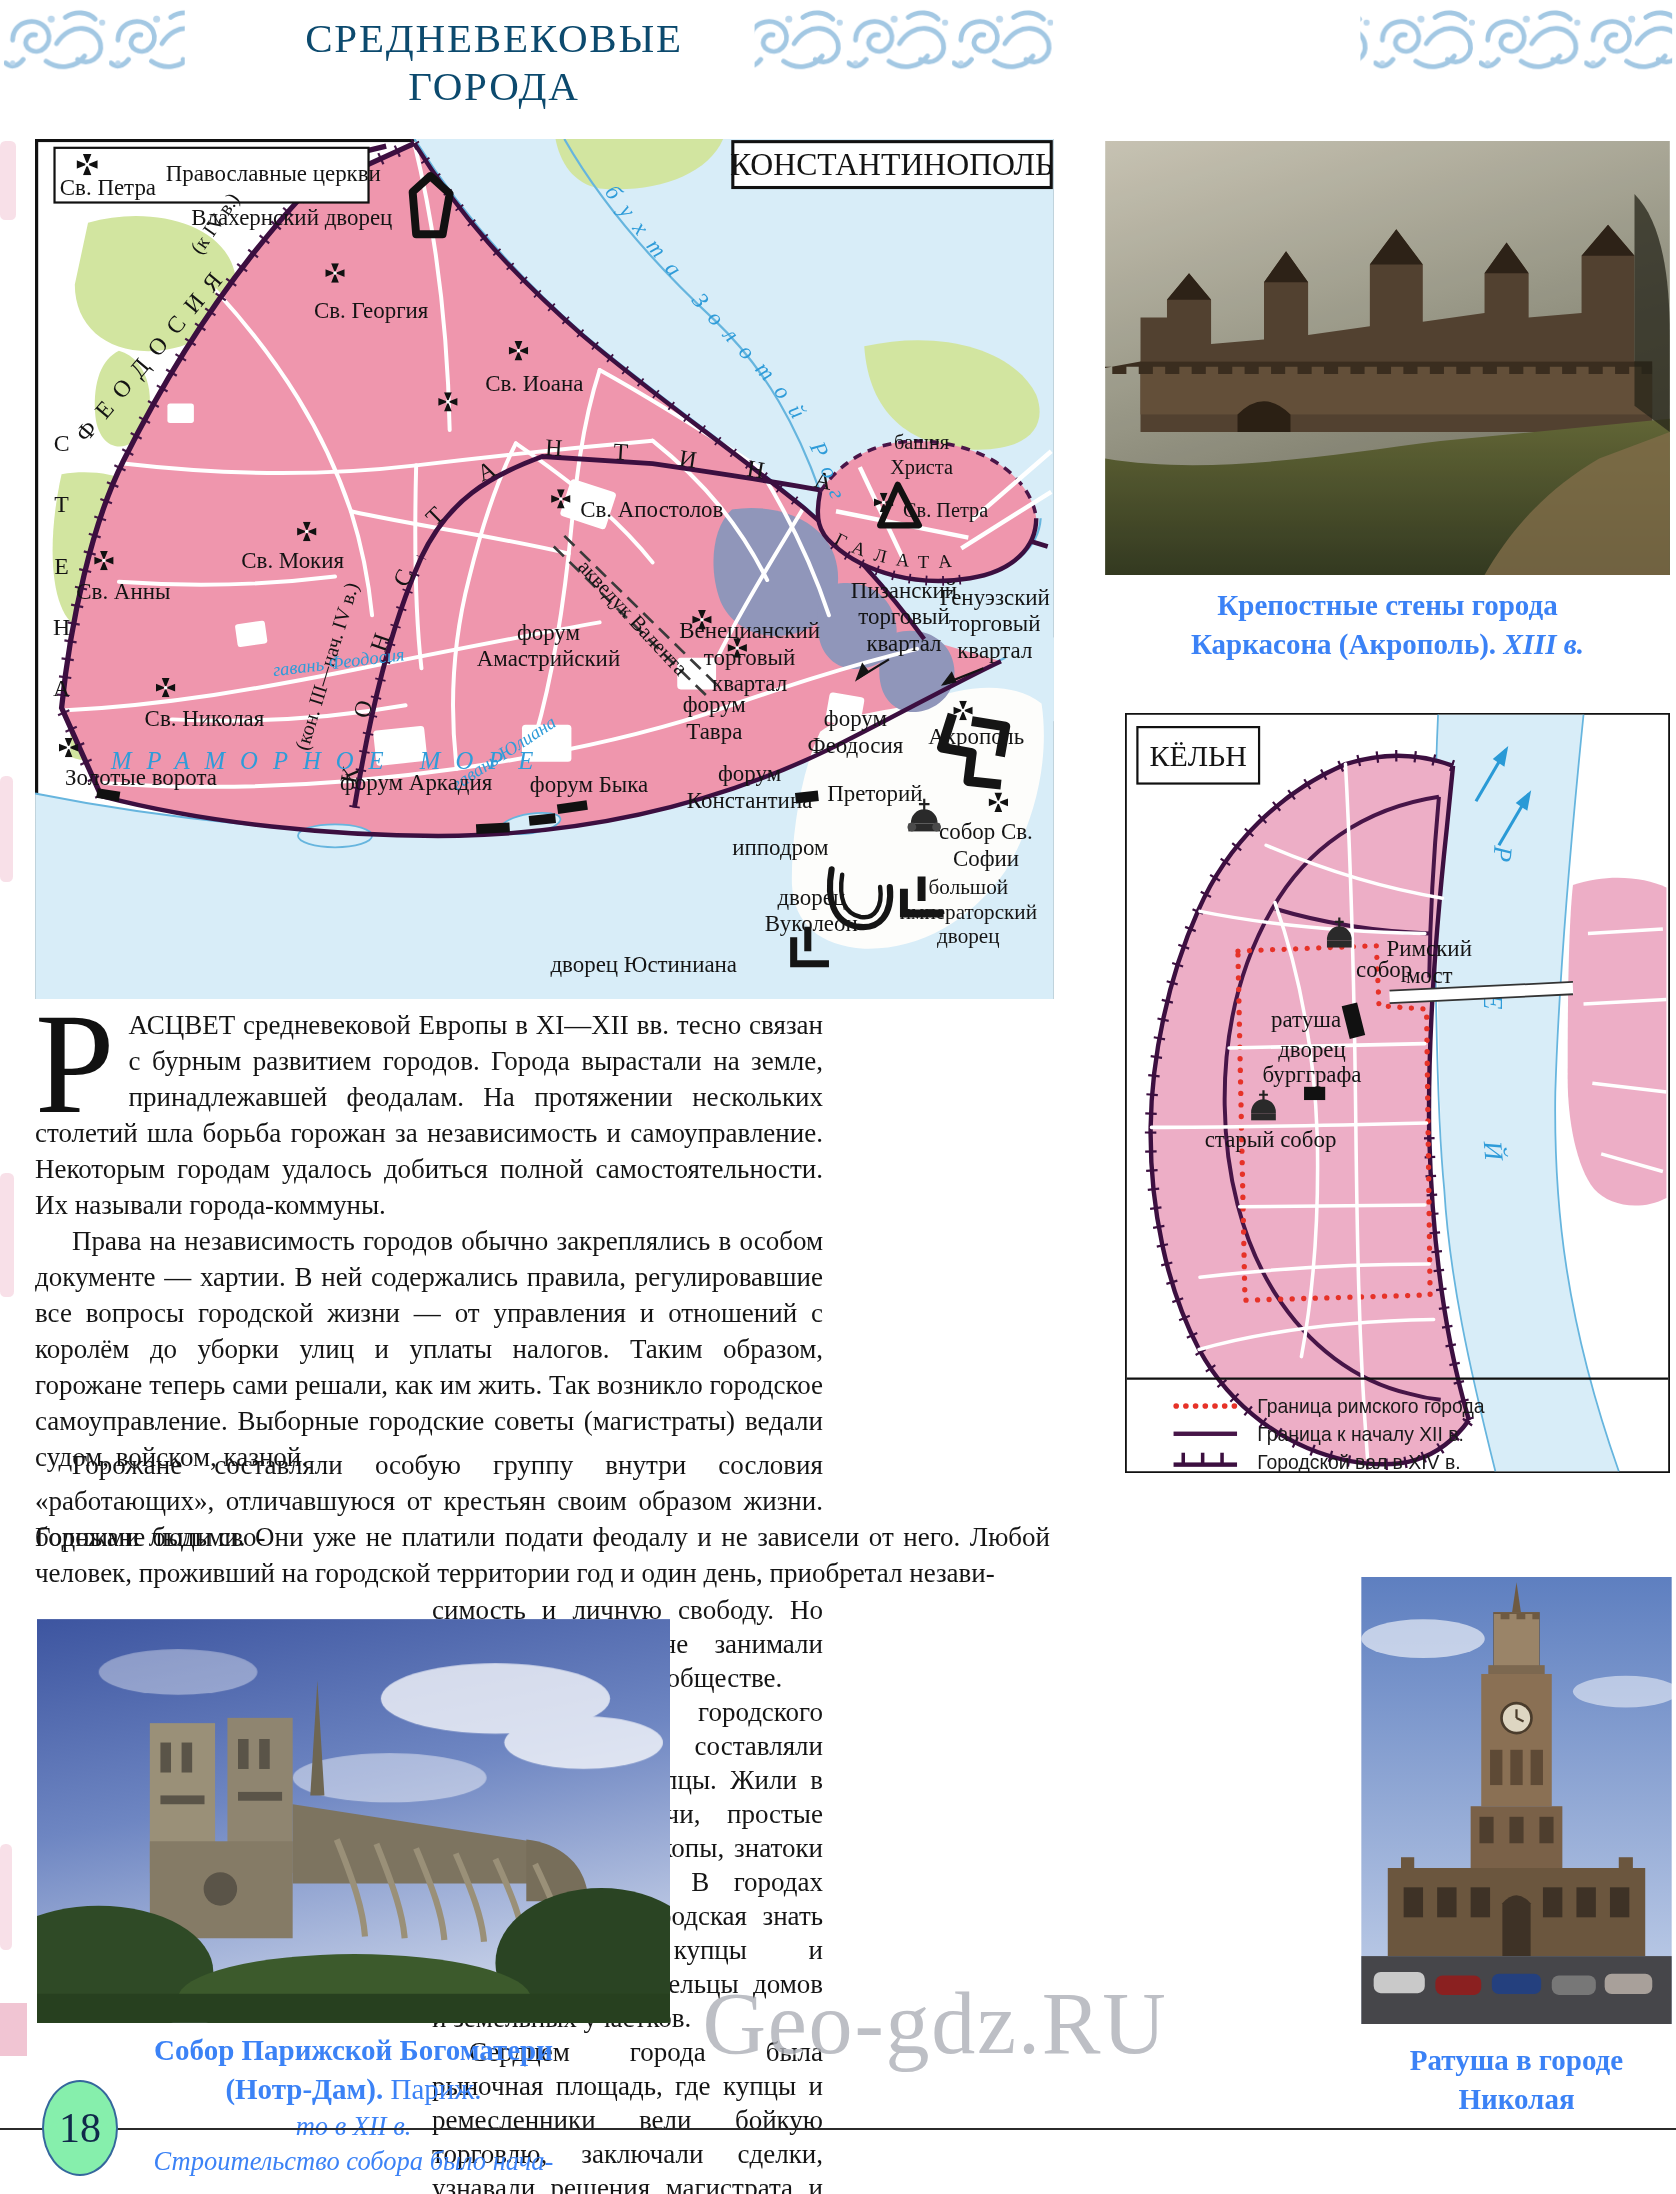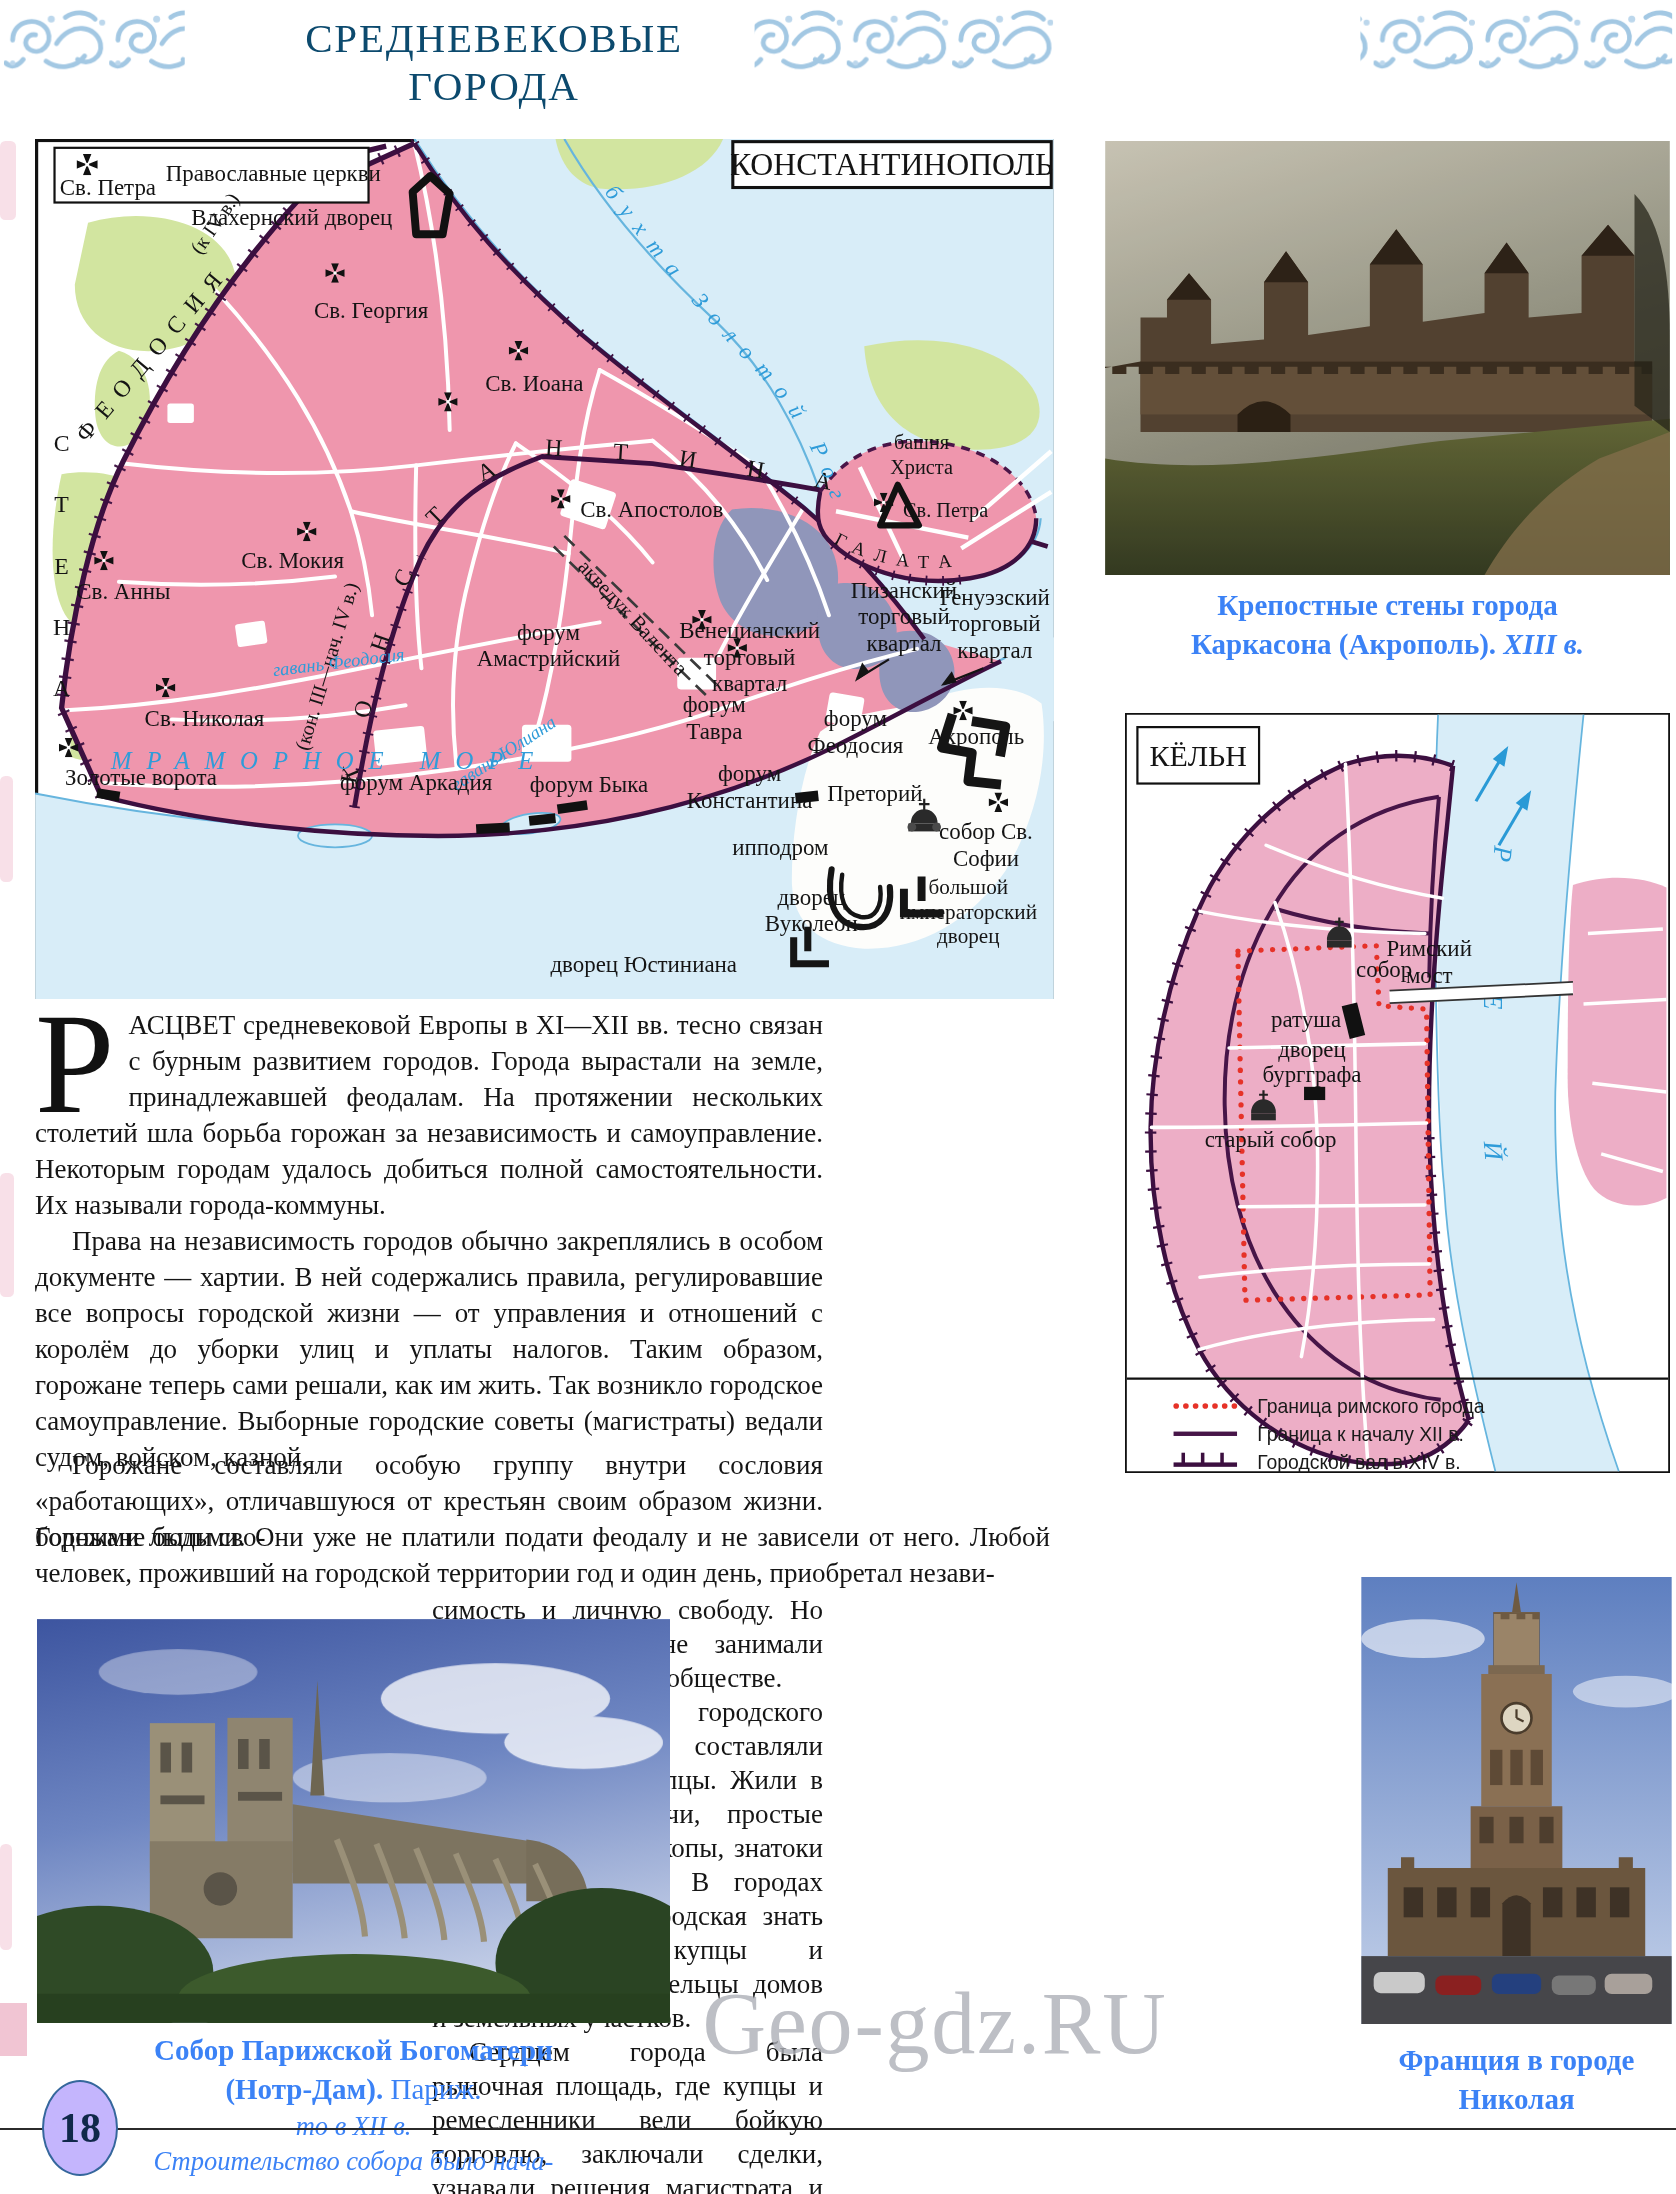--- a/index.html
+++ b/index.html
@@ -11,22 +11,22 @@
   .bodytext{font-size:27px;line-height:36px;text-align:justify;color:#151515}
   .bodytext p{margin:0;text-indent:37px}
   .bodytext p.noind{text-indent:0}
   .narrow{line-height:34px}
   .dropcap{float:left;font-size:143px;line-height:101px;margin:7px 14px 0 0;color:#111}
   .cap{text-align:center;font-weight:bold;font-size:29px;line-height:39px;color:#3b82f6}
   .cap .it{font-style:italic}
   .capitalic{font-weight:normal;font-style:italic;font-size:26.5px;line-height:35px}
   .watermark{font-size:88px;color:rgba(128,133,143,.52);letter-spacing:1.8px;
              text-shadow:0.9px 0.9px 0 rgba(255,255,255,.6)}
-  .pagenum{width:72px;height:92px;border-radius:50%;background:#c4b5fd;border:2.6px solid #35679c;
-           display:flex;align-items:center;justify-content:center;font-size:42px;font-weight:bold;color:#10284a}
+  .pagenum{width:72px;height:92px;border-radius:50%;background:#86efac;border:2.6px solid #35679c;
+           display:flex;align-items:center;justify-content:center;font-size:42px;font-weight:normal;color:#10284a}
   .rule{height:1.8px;background:#2b2b2b}
   .edge{background:#f3ccd8;border-radius:5.3px;opacity:.6}
   svg text{font-family:"Liberation Serif",serif}
   .mt{font-size:26px;fill:#141414}
   .mts{font-size:23px;fill:#141414}
   .wt{fill:#2f9cd9;font-style:italic}
   .sans{font-family:"Liberation Sans",sans-serif}
 </style>
 </head>
 <body>
@@ -556,20 +556,20 @@
   <g>
     <rect x="0" y="430" width="352" height="77" fill="#46464a"></rect>
     <rect x="14" y="448" width="58" height="24" rx="8" fill="#c9c9c9"></rect>
     <rect x="84" y="452" width="52" height="22" rx="8" fill="#8a2020"></rect>
     <rect x="148" y="450" width="56" height="23" rx="8" fill="#24407e"></rect>
     <rect x="216" y="452" width="50" height="22" rx="8" fill="#777"></rect>
     <rect x="276" y="450" width="54" height="23" rx="8" fill="#a8a09a"></rect>
   </g>
 </svg>
 <div class="abs cap" style="left:1361px;top:2041px;width:311px">
-  <div>Франция в городе</div>
+  <div>Ратуша в городе</div>
   <div>Николая</div>
 </div>
 
 <div class="abs rule" style="left:0;top:2128px;width:1676px"></div>
 <div class="abs pagenum" style="left:42px;top:2080px">18</div>
 <div class="abs watermark" style="left:538px;top:1973px;width:794px;text-align:center">Geo-gdz.RU</div>
 
 
 </body></html>

